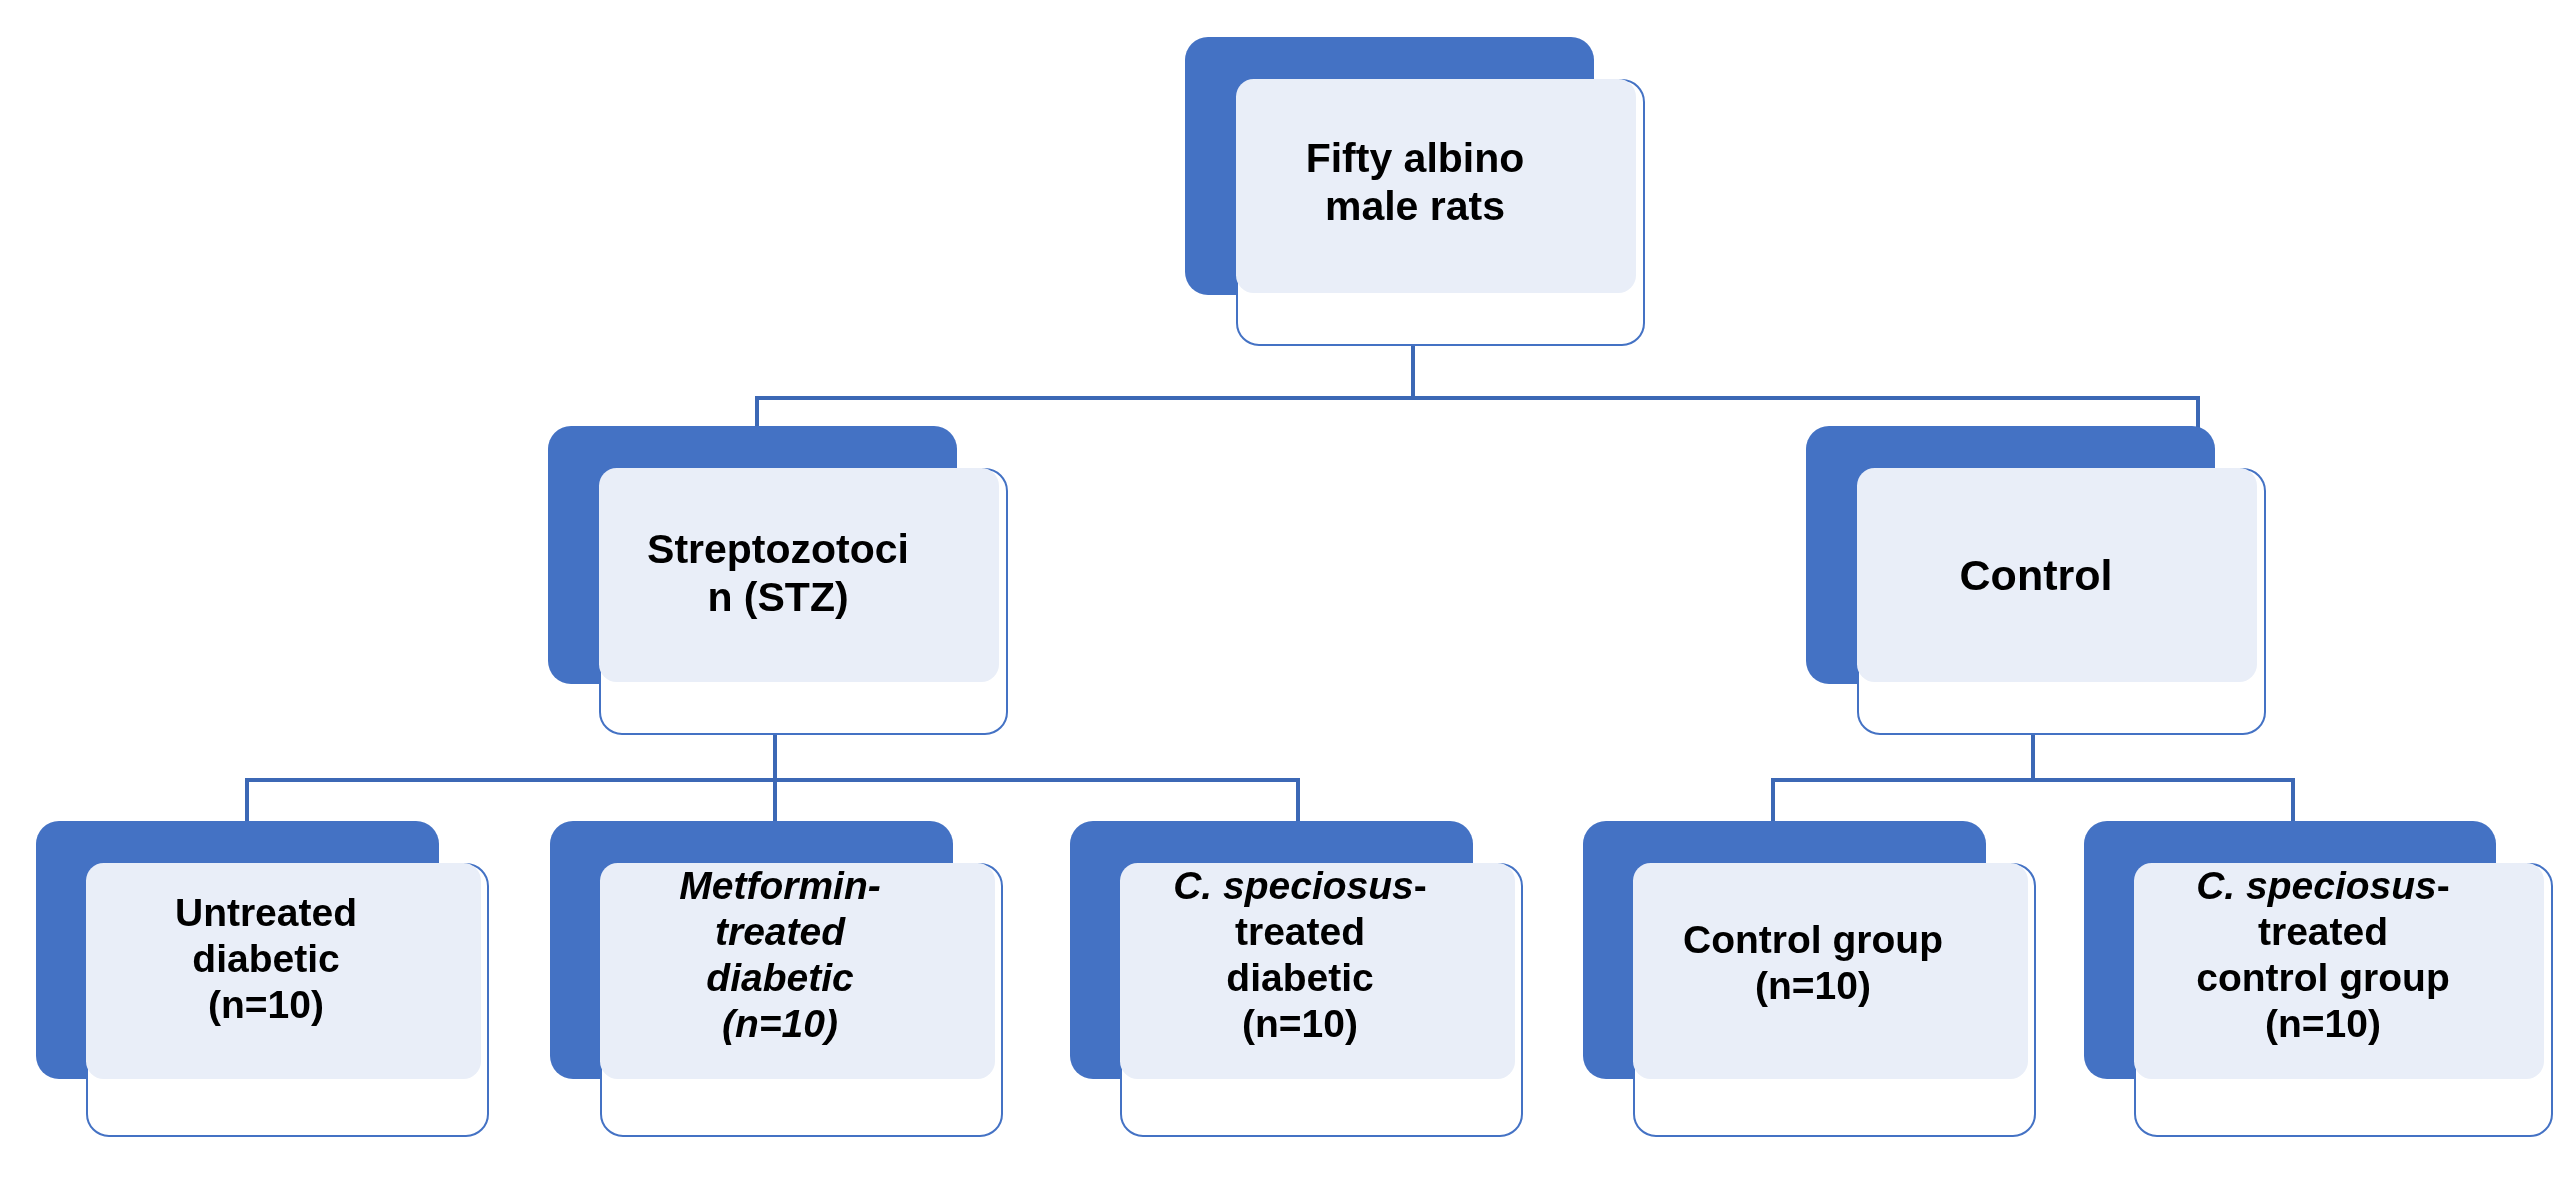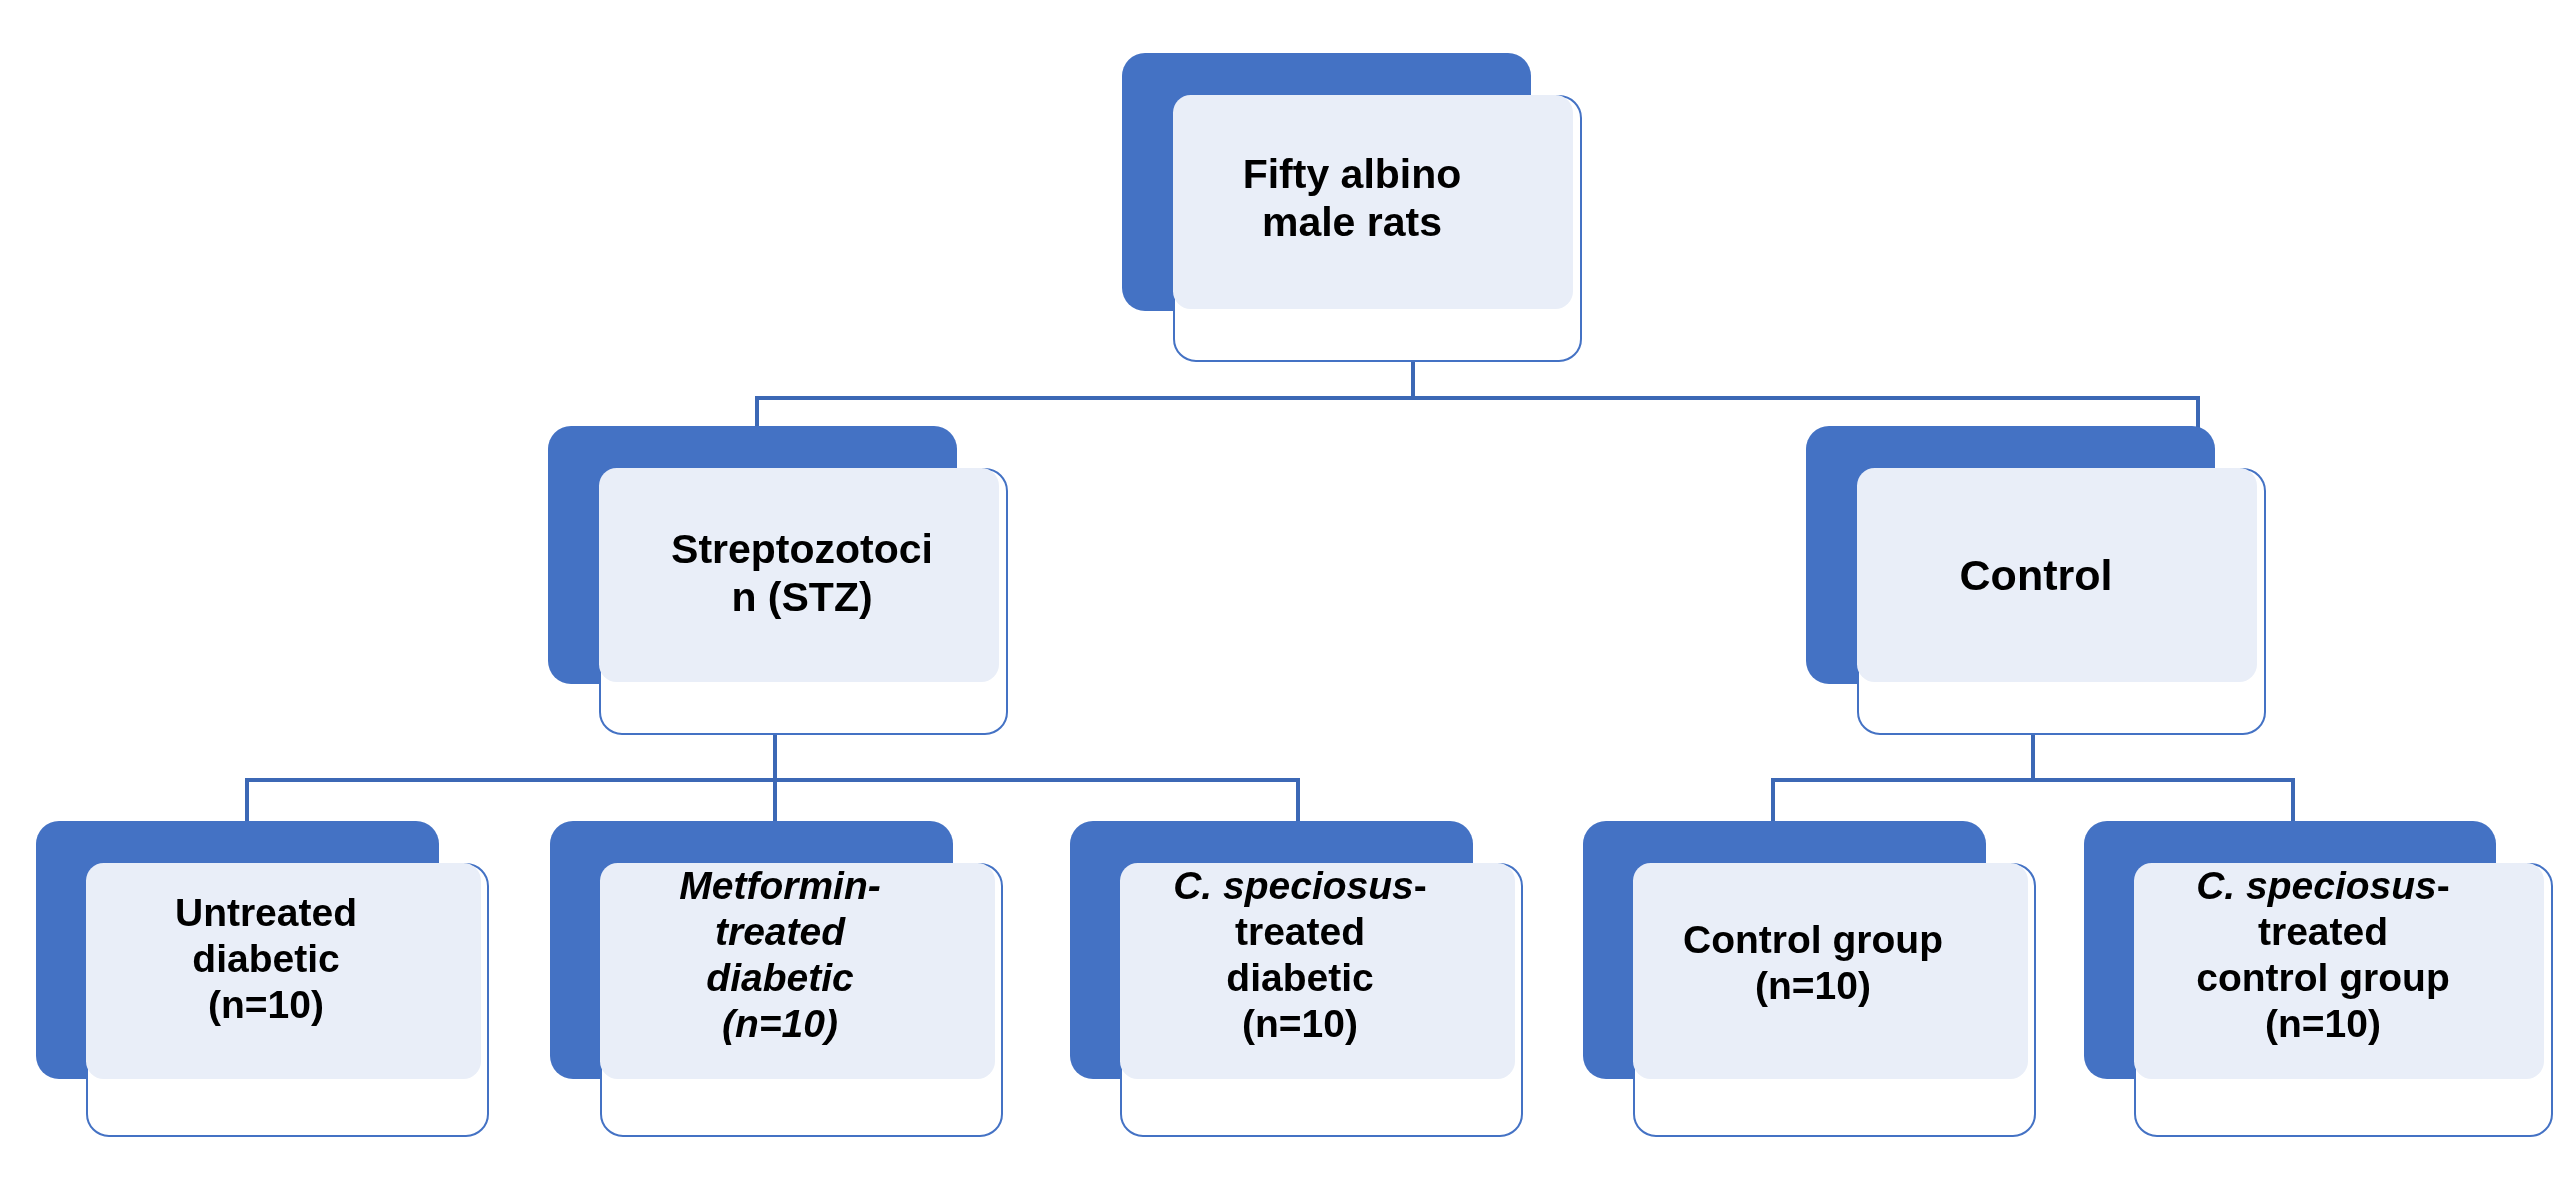--- a/index.html
+++ b/index.html
@@ -85,29 +85,29 @@
   <div class="conn-v" style="left:245px; top:778px; height:51px;"></div>
   <div class="conn-v" style="left:773px; top:778px; height:51px;"></div>
   <div class="conn-v" style="left:1296px; top:778px; height:51px;"></div>
 
   <div class="conn-v" style="left:2031px; top:725px; height:55px;"></div>
 
   <div class="conn-h" style="left:1771px; top:778px; width:524px;"></div>
   <div class="conn-v" style="left:1771px; top:778px; height:51px;"></div>
   <div class="conn-v" style="left:2291px; top:778px; height:51px;"></div>
 
-  <div class="node" style="left:1122px; top:37px; width:460px; height:310px;margin-top:16px;">
+  <div class="node" style="left:1185px; top:37px; width:460px; height:310px;">
     <div class="node-shadow" style="width:409px; height:258px;"></div>
     <div class="node-card" style="left:51px; top:42px; width:409px; height:267px;"></div>
     <div class="node-fill" style="left:51px; top:42px; width:400px; height:214px;"></div>
     <div class="node-label" style="top:97px; font-size:41px;">Fifty albino
 male rats</div>
   </div>
 
-  <div class="node" style="left:548px; top:426px; width:460px; height:310px;padding-left:48px;">
+  <div class="node" style="left:548px; top:426px; width:460px; height:310px;">
     <div class="node-shadow" style="width:409px; height:258px;"></div>
     <div class="node-card" style="left:51px; top:42px; width:409px; height:267px;"></div>
     <div class="node-fill" style="left:51px; top:42px; width:400px; height:214px;"></div>
     <div class="node-label" style="top:99px; font-size:41px;">Streptozotoci
 n (STZ)</div>
   </div>
 
   <div class="node" style="left:1806px; top:426px; width:460px; height:310px;">
     <div class="node-shadow" style="width:409px; height:258px;"></div>
     <div class="node-card" style="left:51px; top:42px; width:409px; height:267px;"></div>

